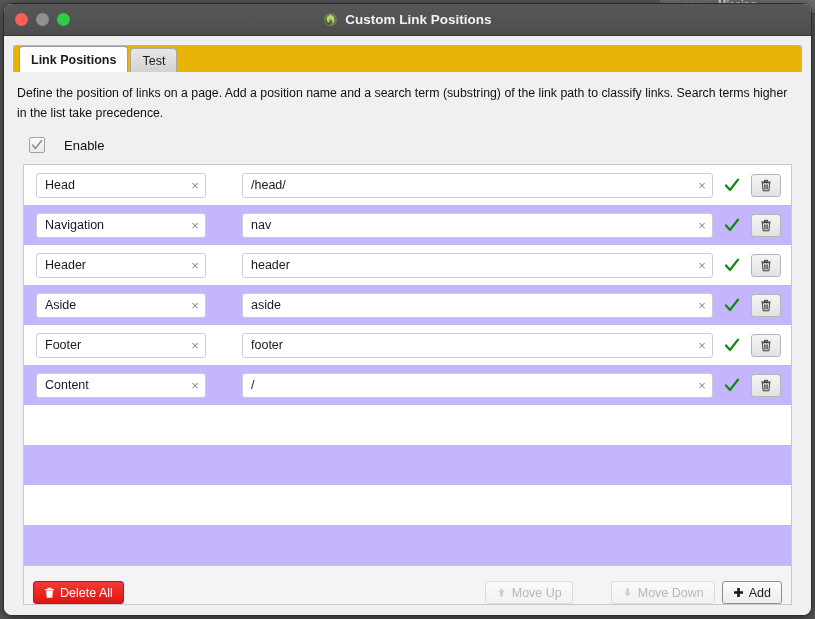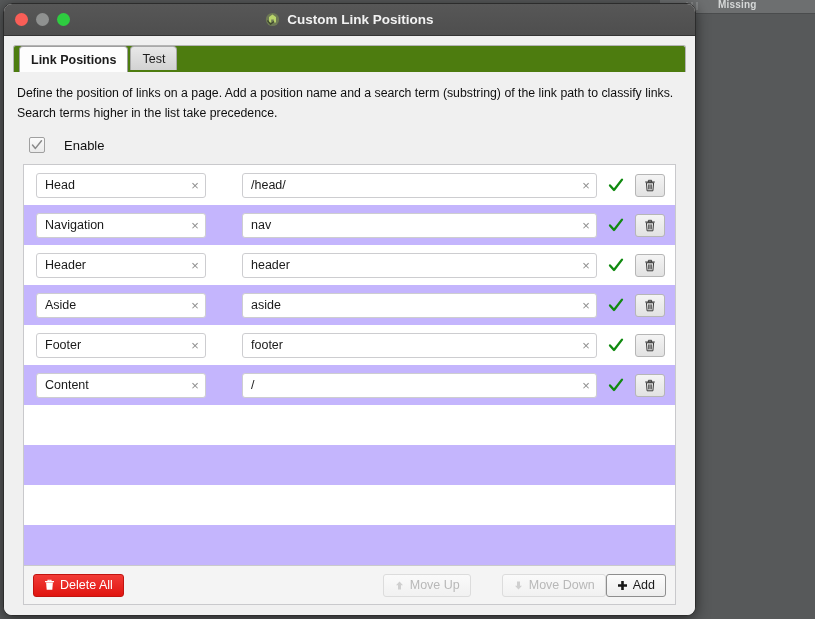--- a/index.html
+++ b/index.html
@@ -42,21 +42,21 @@
       linear-gradient(90deg,#8b8d8e 0 2px, transparent 2px 5px,
                             #8b8d8e 5px 7px, transparent 7px 10px,
                             #8b8d8e 10px 12px, transparent 12px);
     opacity: .75;
   }
 
   
   #window {
     position: absolute;
     left: 3px; top: 3px;
-    width: 693px; height: 613px;
+    width: 809px; height: 613px;
     background: #f0f0f0;
     border-radius: 9px;
     box-shadow: 0 3px 14px rgba(0,0,0,.55);
     overflow: hidden;
     display: flex;
     flex-direction: column;
     border: 1px solid #2c2c2c;
   }
 
   
@@ -104,21 +104,22 @@
     display: flex;
     flex-direction: column;
     background: #f0f0f0;
     padding: 9px 9px 0 9px;
   }
 
   
   #tabstrip {
     height: 27px;
     display: flex;
-    background: #4d7c0f;
+    align-items: flex-end;
+    background: #eab308;
     border: 1px solid #b4b4b4;
     border-bottom: none;
     padding-left: 5px;
     position: relative;
     border-radius: 3px 3px 0 0;
   }
   .tab {
     height: 24px;
     padding: 0 11px;
     display: flex;
@@ -245,23 +246,23 @@
   }
 
   
   #button-bar {
     height: 40px;
     flex: 0 0 40px;
     margin: 0 10px;
     background: #f4f4f4;
     border: 1px solid #c9c9cc;
     display: flex;
-    align-items: center;
+    align-items: flex-end;
     padding: 0 9px;
-    gap: 0;
+    gap: 7px;
   }
   #spacer { flex: 1; }
 
   .btn {
     height: 23px;
     display: flex;
     align-items: center;
     gap: 5px;
     padding: 0 10px;
     font-size: 12.5px;

